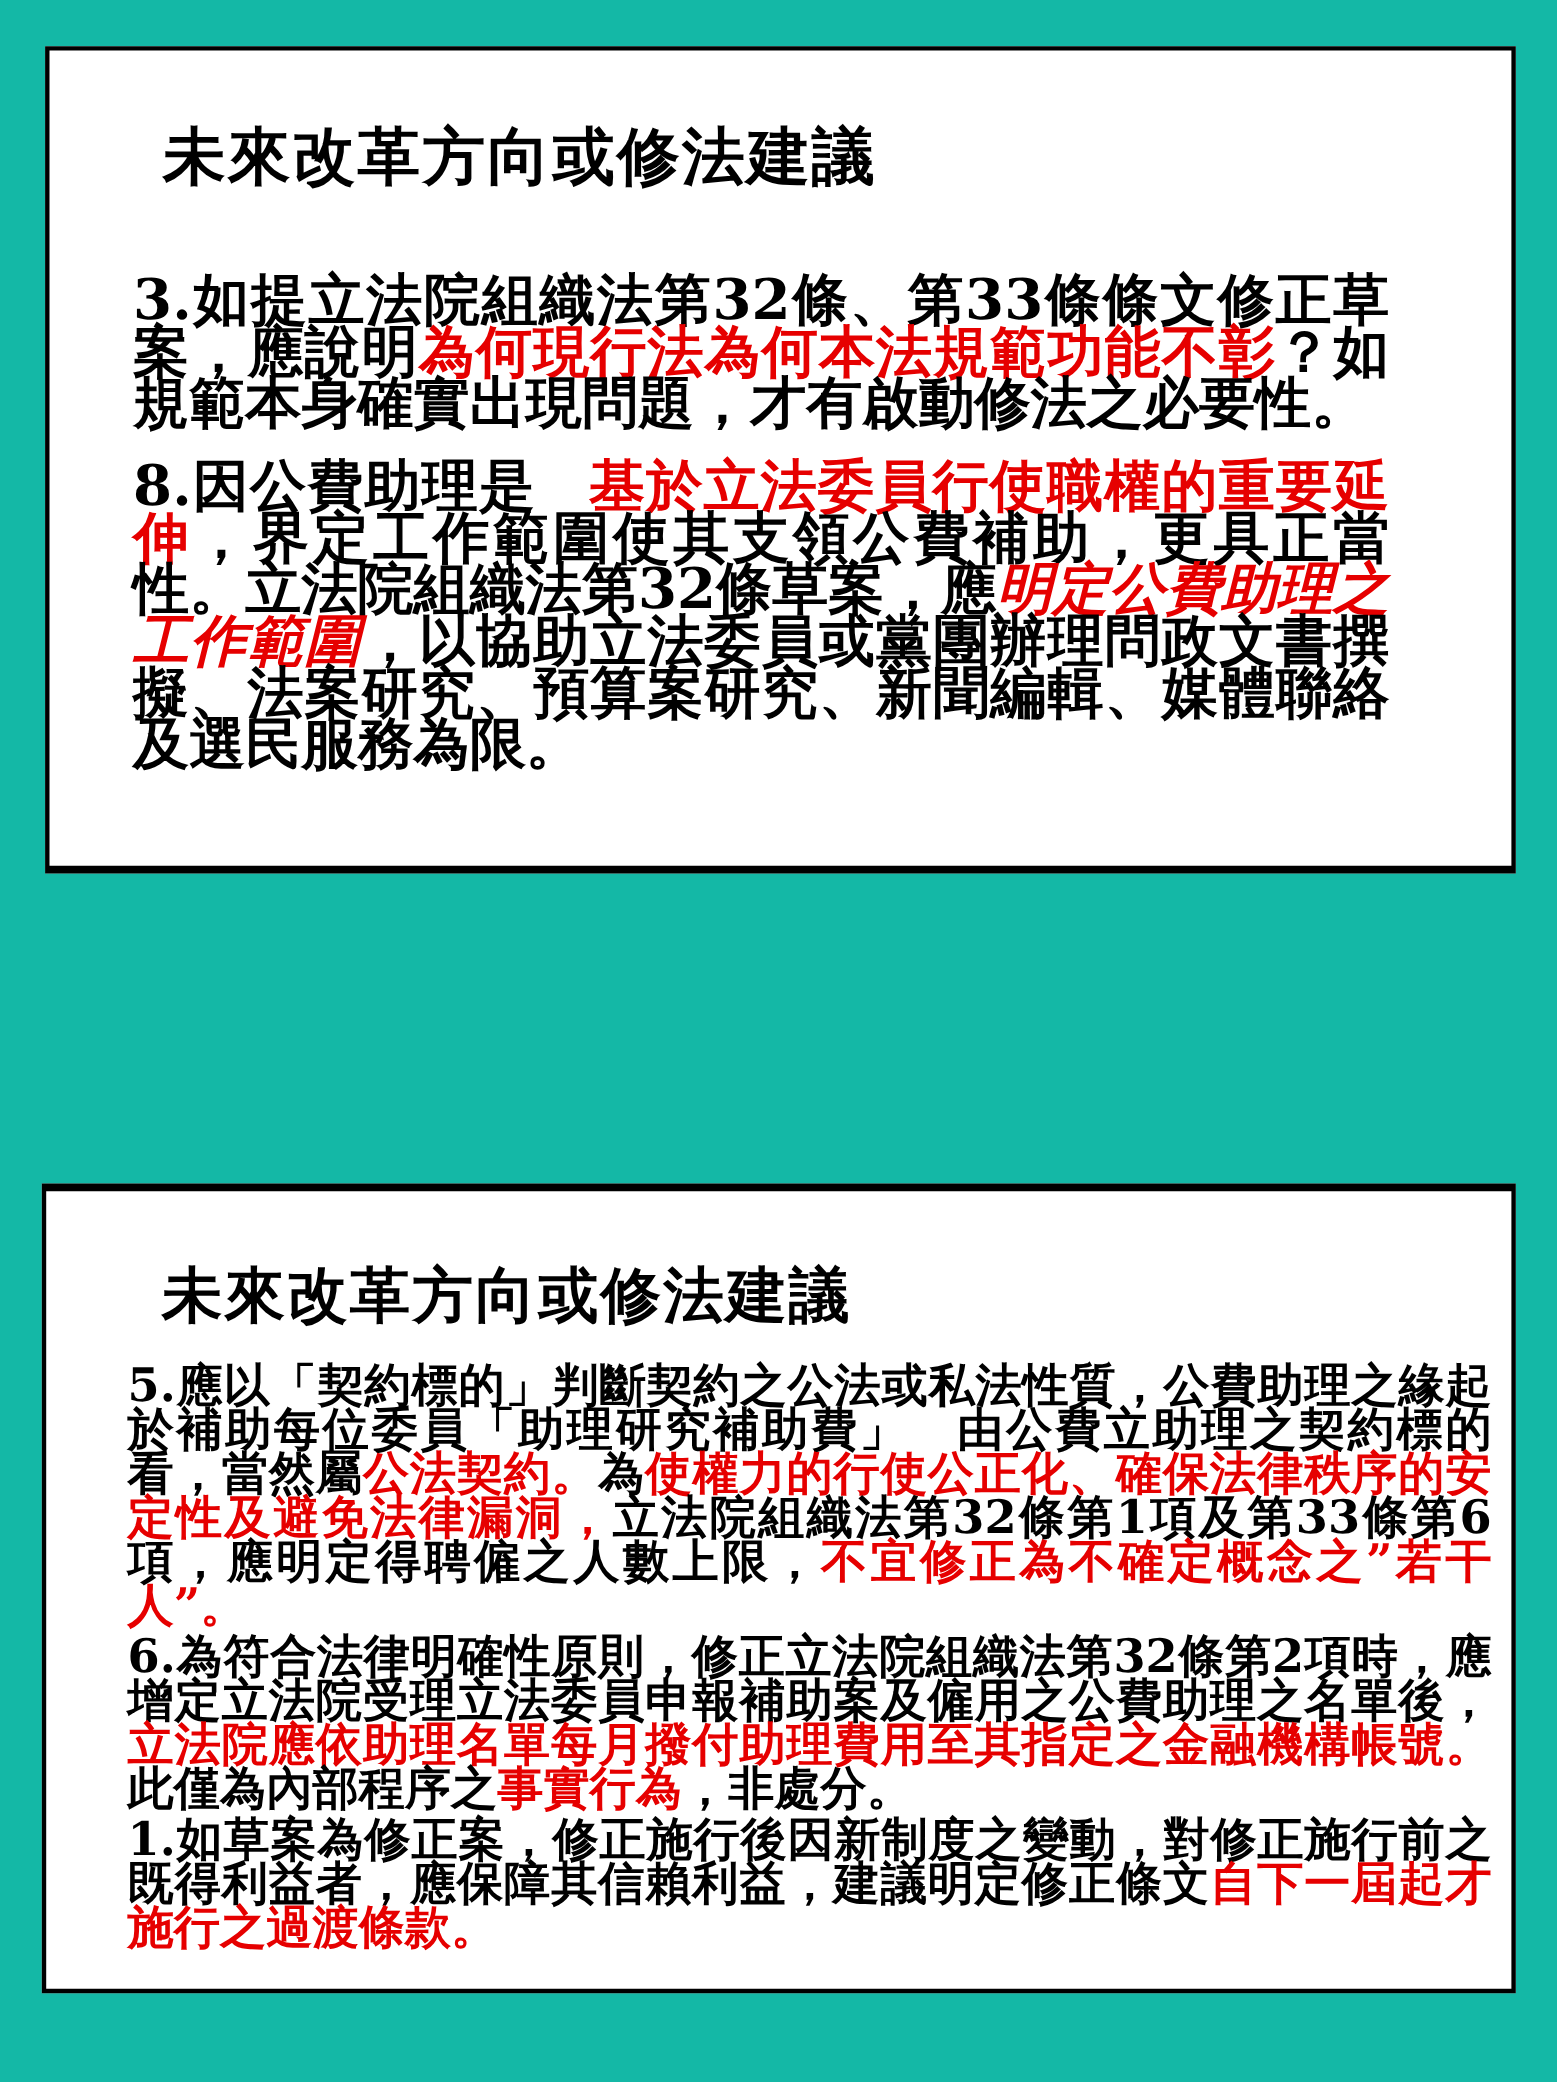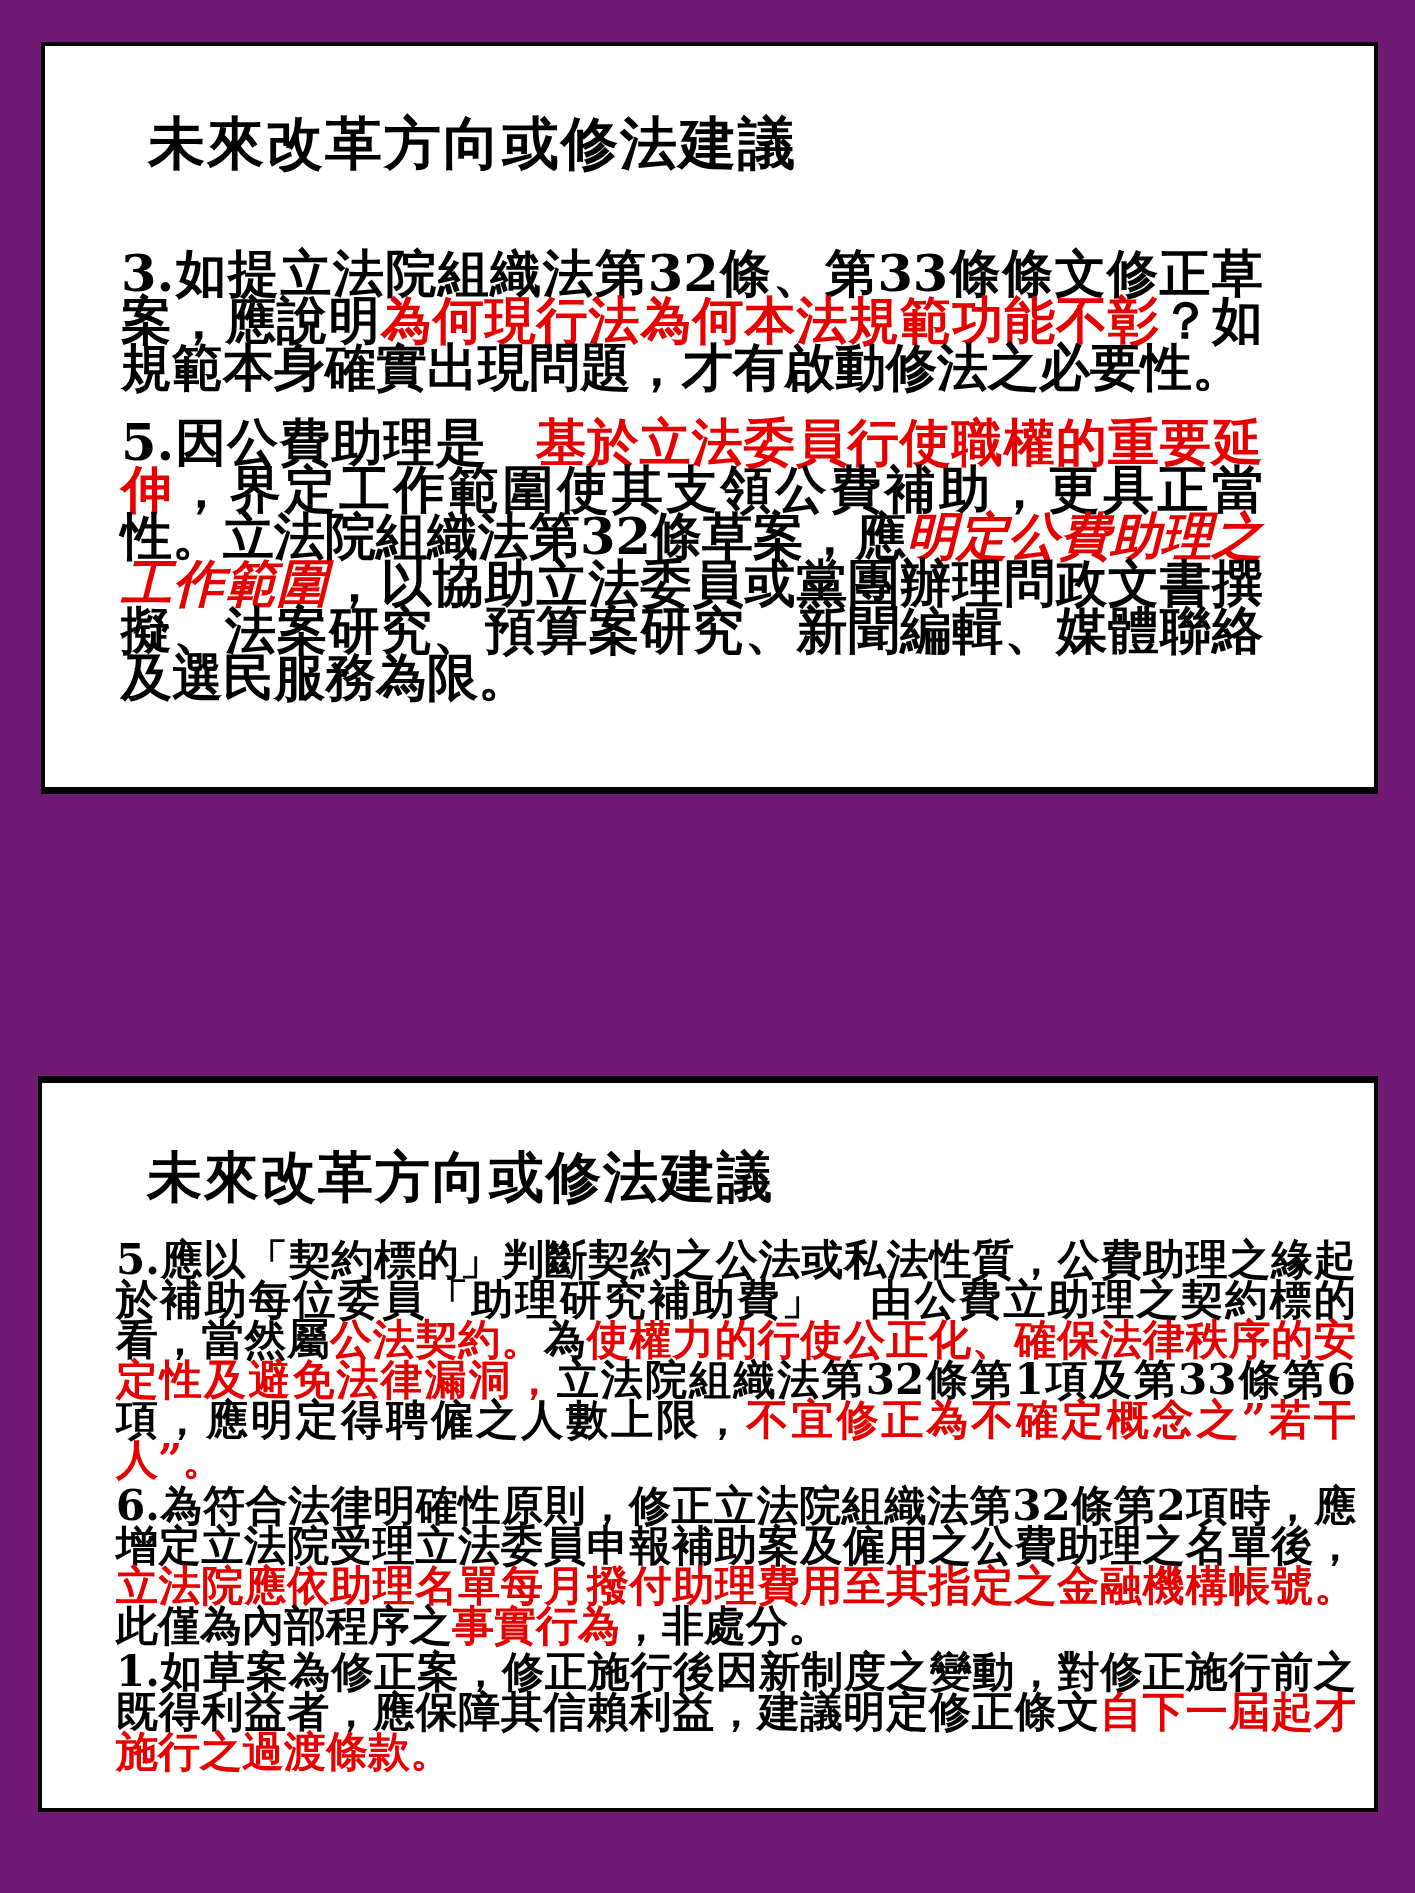--- a/index.html
+++ b/index.html
@@ -9,21 +9,21 @@
   }
   body {
     width: 1415px;
     height: 1893px;
     position: relative;
     font-family: "DejaVu Serif", serif;
   }
   .page {
     position: absolute;
     inset: 0;
-    background: #701a75;
+    background: #14b8a6;
   }
   .slide {
     position: absolute;
     background: #ffffff;
     border: 4px solid #000000;
     box-sizing: border-box;
   }
   #slide-1 {
     left: 41px;
     top: 42px;
@@ -92,21 +92,21 @@
 
 <div class="page">
 
   <section class="slide" id="slide-1">
     <h1 class="slide-title" style="color: rgb(0, 0, 0);">未來改革方向或修法建議</h1>
     <div class="slide-body">
       <p class="para">
         <span class="seg" style="color: rgb(0, 0, 0);">3.如提立法院組織法第32條、第33條條文修正草案，應說明</span><span class="seg" style="color: rgb(230, 0, 0);">為何現行法為何本法規範功能不彰</span><span class="seg" style="color: rgb(0, 0, 0);">？如規範本身確實出現問題，才有啟動修法之必要性。</span>
       </p>
       <p class="para">
-        <span class="seg" style="color: rgb(0, 0, 0);">5.因公費助理是</span><span class="seg" style="color: rgb(230, 0, 0); margin-left: 48px;">基於立法委員行使職權的重要延伸</span><span class="seg" style="color: rgb(0, 0, 0);">，界定工作範圍使其支領公費補助，更具正當性。立法院組織法第32條草案，應</span><span class="seg" style="color: rgb(230, 0, 0); font-style: italic;">明定公費助理之工作範圍</span><span class="seg" style="color: rgb(0, 0, 0);">，以協助立法委員或黨團辦理問政文書撰擬、法案研究、預算案研究、新聞編輯、媒體聯絡及選民服務為限。</span>
+        <span class="seg" style="color: rgb(0, 0, 0);">8.因公費助理是</span><span class="seg" style="color: rgb(230, 0, 0); margin-left: 48px;">基於立法委員行使職權的重要延伸</span><span class="seg" style="color: rgb(0, 0, 0);">，界定工作範圍使其支領公費補助，更具正當性。立法院組織法第32條草案，應</span><span class="seg" style="color: rgb(230, 0, 0); font-style: italic;">明定公費助理之工作範圍</span><span class="seg" style="color: rgb(0, 0, 0);">，以協助立法委員或黨團辦理問政文書撰擬、法案研究、預算案研究、新聞編輯、媒體聯絡及選民服務為限。</span>
       </p>
     </div>
   </section>
 
   <section class="slide" id="slide-2">
     <h1 class="slide-title" style="color: rgb(0, 0, 0);">未來改革方向或修法建議</h1>
     <div class="slide-body">
       <p class="para">
         <span class="seg" style="color: rgb(0, 0, 0);">5.應以「契約標的」判斷契約之公法或私法性質，公費助理之緣起於補助每位委員「助理研究補助費」　由公費立助理之契約標的看，當然屬</span><span class="seg" style="color: rgb(230, 0, 0);">公法契約。</span><span class="seg" style="color: rgb(0, 0, 0);">為</span><span class="seg" style="color: rgb(230, 0, 0);">使權力的行使公正化、確保法律秩序的安定性及避免法律漏洞，</span><span class="seg" style="color: rgb(0, 0, 0);">立法院組織法第32條第1項及第33條第6項，應明定得聘僱之人數上限，</span><span class="seg" style="color: rgb(230, 0, 0);">不宜修正為不確定概念之”若干人”。</span>
       </p>

